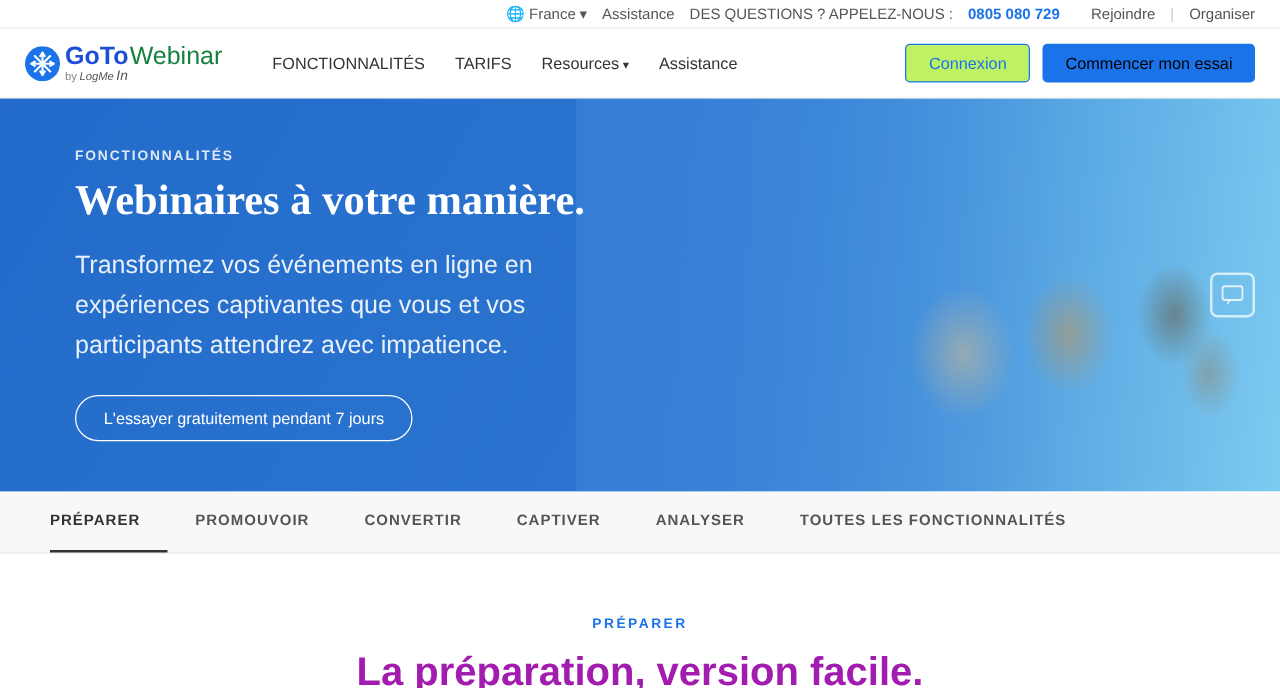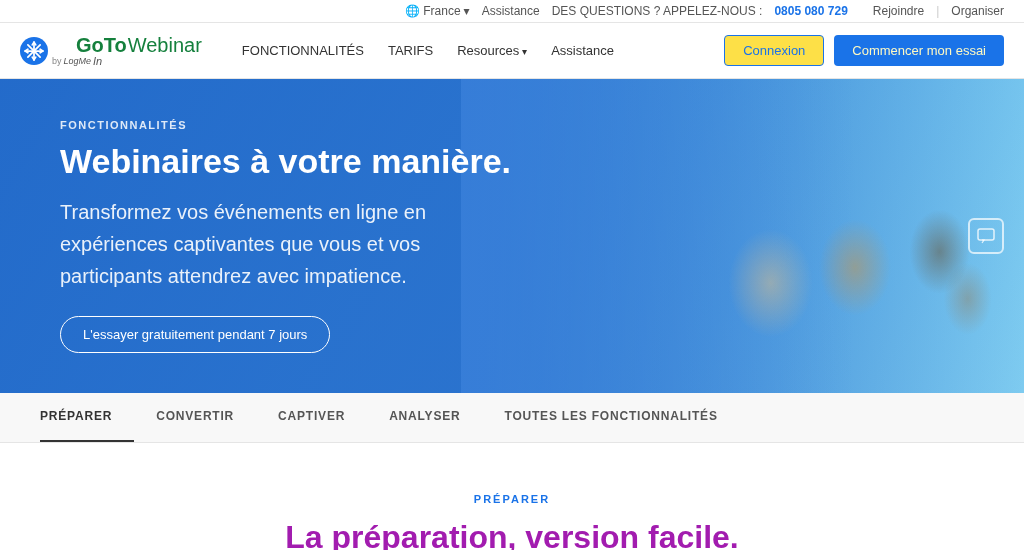--- a/index.html
+++ b/index.html
@@ -34,30 +34,30 @@
     .logo-area { display: flex; align-items: center; gap: 6px; margin-right: 10px; }
 
     .nav-links { display: flex; align-items: center; gap: 24px; flex: 1; }
     .nav-link { font-size: 13px; font-weight: 500; color: #333; text-decoration: none; cursor: pointer; white-space: nowrap; }
     .nav-link.with-arrow::after { content: ' ▾'; font-size: 10px; }
 
     .nav-right { display: flex; align-items: center; gap: 10px; }
     .btn-connexion {
       border: 1.5px solid #1a73e8;
       color: #1a73e8;
-      background: #fde047;
+      background: #bef264;
       padding: 7px 18px;
       border-radius: 4px;
       font-size: 13px;
       font-weight: 500;
       cursor: pointer;
     }
     .btn-essai {
       background: #1a73e8;
-      color: #fef9c3;
+      color: #000000;
       border: none;
       padding: 8px 18px;
       border-radius: 4px;
       font-size: 13px;
       font-weight: 500;
       cursor: pointer;
       white-space: nowrap;
     }
 
     
@@ -100,20 +100,21 @@
       letter-spacing: 1.5px;
       text-transform: uppercase;
       margin-bottom: 10px;
     }
     .hero-title {
       font-size: 34px;
       font-weight: 700;
       color: #fff;
       line-height: 1.2;
       margin-bottom: 14px;
+      font-family: Liberation Serif, serif;
     }
     .hero-desc {
       font-size: 20px;
       color: rgba(255,255,255,0.9);
       line-height: 1.6;
       margin-bottom: 24px;
       max-width: 380px;
     }
     .btn-hero {
       border: 1.5px solid #fff;
@@ -241,21 +242,21 @@
         <line x1="16" y1="26" x2="14" y2="23"></line>
           <line x1="16" y1="26" x2="18" y2="23"></line>
         <line x1="6" y1="16" x2="9" y2="14"></line>
           <line x1="6" y1="16" x2="9" y2="18"></line>
         <line x1="26" y1="16" x2="23" y2="14"></line>
           <line x1="26" y1="16" x2="23" y2="18"></line>
       </g>
     </svg>
     <div>
       <div style="display:flex;align-items:baseline;gap:1px;">
-        <span style="font-size:20px;font-weight:800;color:#15803d;margin-left:24px;">GoTo</span>
+        <span style="font-size:20px;font-weight:800;color:#1d4ed8;">GoTo</span>
         <span style="font-size:20px;font-weight:400;color:#15803d;">Webinar</span>
       </div>
       <div style="display:flex;align-items:center;gap:2px;margin-top:-2px;">
         <span style="font-size:9px;color:#888;text-align:right;">by</span>
         <span style="font-size:9px;color:#555;font-style:italic;">LogMe</span>
         <span style="font-size:11px;color:#555;font-style:italic;">In</span>
       </div>
     </div>
   </div>
 
@@ -290,20 +291,23 @@
       <path d="M5 15 L7 12 H5" stroke="rgba(255,255,255,0.8)" stroke-width="1.2"></path>
     </svg>
   </div>
 </div>
 
 <div class="features-nav">
   <div class="feature-nav-item active">
     <span>PRÉPARER</span>
   </div>
   <div class="feature-nav-item">
+    <span>PROMOUVOIR</span>
+  </div>
+  <div class="feature-nav-item">
     <span>CONVERTIR</span>
   </div>
   <div class="feature-nav-item">
     <span>CAPTIVER</span>
   </div>
   <div class="feature-nav-item">
     <span>ANALYSER</span>
   </div>
   <div class="feature-nav-item">
     <span>TOUTES LES FONCTIONNALITÉS</span>

